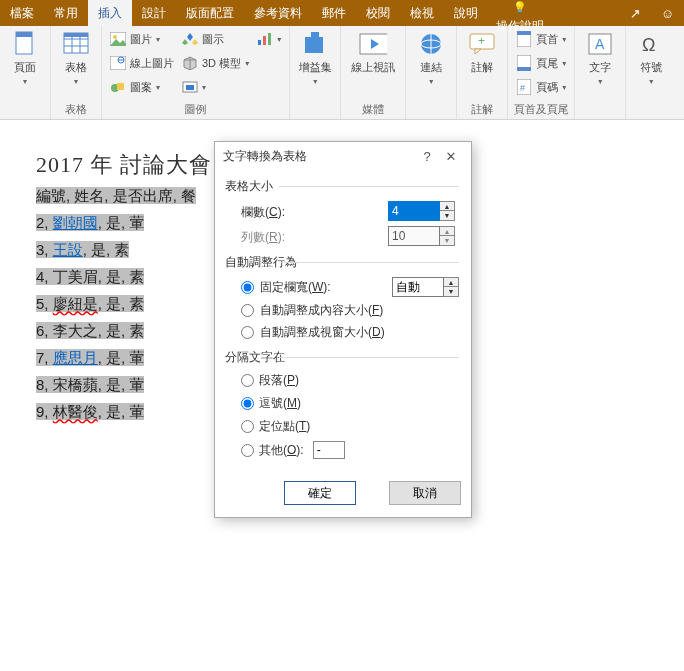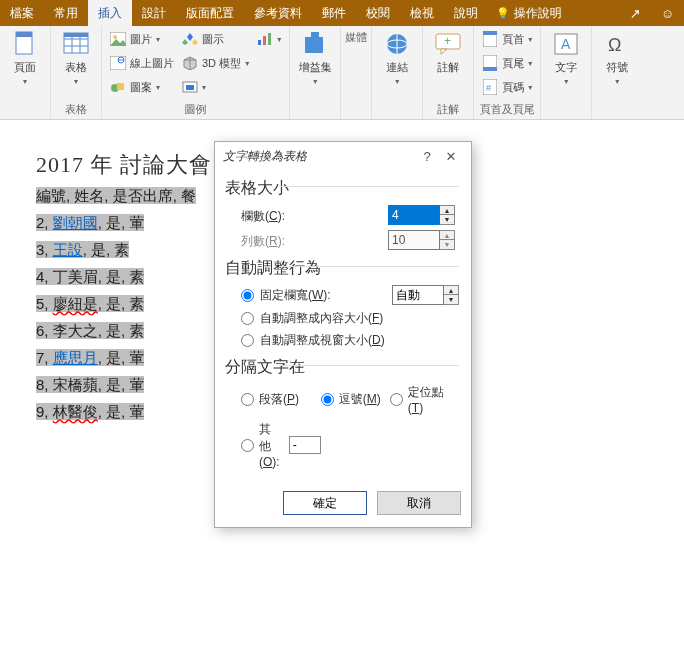--- a/index.html
+++ b/index.html
@@ -3,21 +3,21 @@
 <meta charset="utf-8">
 <style>
   * { box-sizing: border-box; margin: 0; padding: 0; font-family: "Microsoft JhengHei", "Segoe UI", sans-serif; }
   body { width: 684px; height: 671px; background: #fff; overflow: hidden; position: relative; }
 
   
   .tabs { height: 26px; background: #a16207; display: flex; align-items: stretch; color: #fff; font-size: 12px; }
   .tab { padding: 0 10px; display: flex; align-items: center; cursor: pointer; white-space: nowrap; }
   .tab.active { background: #f3f3f3; color: #2b579a; }
   .tabs-spacer { flex: 1; }
-  .tell-me { display: flex; align-items: center; gap: 4px; padding: 0 8px; }
+  .tell-me { display: flex; align-items: center; gap: 4px; padding: 0 8px; flex-direction: column; }
   .bulb-icon::before { content: "💡"; font-size: 11px; }
   .share-icon::before { content: "↗"; font-size: 13px; }
   .smile-icon::before { content: "☺"; font-size: 13px; }
 
   
   .ribbon { background: #f3f3f3; border-bottom: 1px solid #d4d4d4; display: flex; height: 94px; }
   .group { border-right: 1px solid #e1e1e1; padding: 2px 4px 0 4px; display: flex; flex-direction: column; }
   .group-body { flex: 1; display: flex; align-items: flex-start; }
   .group-label { text-align: center; font-size: 11px; color: #666; padding: 2px 0 2px 0; }
   .big-btn { display: flex; flex-direction: column; align-items: center; justify-content: center; width: 42px; padding: 2px 2px; font-size: 11px; color: #444; gap: 2px; cursor: pointer; }
@@ -35,41 +35,41 @@
   .doc-wrap { position: relative; padding: 30px 0 0 36px; }
   .doc-title { font-size: 22px; color:#333; font-family: "Microsoft JhengHei"; letter-spacing: 1px; }
   .sel { background: #bfbfbf; display:inline; }
   .doc-line { font-size: 15px; color:#222; margin-top: 5px; line-height: 22px;}
   .underline-blue { color:#0563c1; text-decoration: underline; }
   .red-squiggle { text-decoration: underline wavy red; }
 
   
   .dialog { position:absolute; left:214px; top:141px; width:258px; background:#fff; border:1px solid #aaa; box-shadow: 3px 3px 12px rgba(0,0,0,0.25); font-size:12px; color:#333;}
   .dlg-title { height:28px; display:flex; align-items:center; padding:0 8px; font-size:12px; }
-  .dlg-title-text { flex:1;font-style:italic; }
+  .dlg-title-text { flex:1; }
   .dlg-title .help, .dlg-title .close { width:24px; text-align:center; cursor:pointer; font-size:13px; color:#555;}
   .dlg-body { padding: 4px 12px 10px 12px; }
-  .fs-label { font-size:16px; color:#333; margin: 4px 0 6px -2px; position:relative;}
+  .fs-label { font-size:12px; color:#333; margin: 4px 0 6px -2px; position:relative;}
   .fs-label::after { content:""; position:absolute; left:54px; right:0; top:8px; border-top:1px solid #ddd;}
   .row { display:flex; align-items:flex-end; margin:5px 4px 5px 14px; gap:6px;}
   .row label { width:80px; }
   .row.disabled { color:#888; }
   .spin { display:flex; align-items:center; margin-left:auto;}
   .spin input { width:52px; height:20px; font-size:12px; padding:1px 3px; border:1px solid #7a7a7a; }
   .spin input.sel { background:#0078d7; color:#fff; border-color:#0078d7;}
   .spin .btns { display:flex; flex-direction:column; border:1px solid #888; border-left:none; width:15px;}
   .spin .btns span{ height:9px; font-size:7px; text-align:center; line-height:9px; cursor:pointer; background:#f0f0f0;}
   .spin .btns span:first-child{border-bottom:1px solid #888;}
   .radio-row { display:flex; align-items:center; margin:5px 0 5px 14px; gap:6px;}
   .radio-row input[type=radio]{margin:0;}
-  .radio-grid { display:grid; grid-template-columns: 1fr 1fr 1fr; row-gap:6px; margin:4px 0 2px 14px;}
+  .radio-grid { display:grid; grid-template-columns: 1fr; row-gap:6px; margin:4px 0 2px 14px;}
   .radio-grid label { display:flex; align-items:center; gap:5px;}
   .other-input { width:32px; height:18px; border:1px solid #888; font-size:12px; padding:0 3px; margin-left:4px;}
   .dlg-buttons { display:flex; justify-content:flex-end; gap:10px; padding:10px 10px 12px 0;}
-  .dlg-buttons button { width:84px; height:24px; font-size:12px; border:1px solid #adadad; background:#e1e1e1; cursor:pointer;}
+  .dlg-buttons button { width:72px; height:24px; font-size:12px; border:1px solid #adadad; background:#e1e1e1; cursor:pointer;margin-left:23px;}
   .dlg-buttons button.primary { border:1px solid #2b579a; background:#fff;}
   .hotkey { text-decoration: underline; }
 </style>
 </head>
 <body>
 
 <div class="tabs">
   <div class="tab">檔案</div>
   <div class="tab">常用</div>
   <div class="tab active">插入</div>
@@ -219,20 +219,31 @@
             </svg>
           </span>
         <span>增益集</span>
         <span class="drop"></span>
       </div>
     </div>
     <div class="group-label">&nbsp;</div>
   </div>
 
   <div class="group">
+    <div class="group-body">
+      <div class="big-btn" style="width:56px">
+        <span class="ic">
+            <svg width="30" height="22">
+              <rect x="1" y="1" width="28" height="20" fill="#fff" stroke="#888"></rect>
+              <polygon points="12,6 20,11 12,16" fill="#4a90d9"></polygon>
+            </svg>
+          </span>
+        <span>線上視訊</span>
+      </div>
+    </div>
     <div class="group-label">媒體</div>
   </div>
 
   <div class="group">
     <div class="group-body">
       <div class="big-btn">
         <span class="ic">
             <svg width="24" height="24">
               <circle cx="12" cy="12" r="10" fill="#4a90d9"></circle>
               <ellipse cx="12" cy="12" rx="10" ry="4" fill="none" stroke="#fff"></ellipse>

